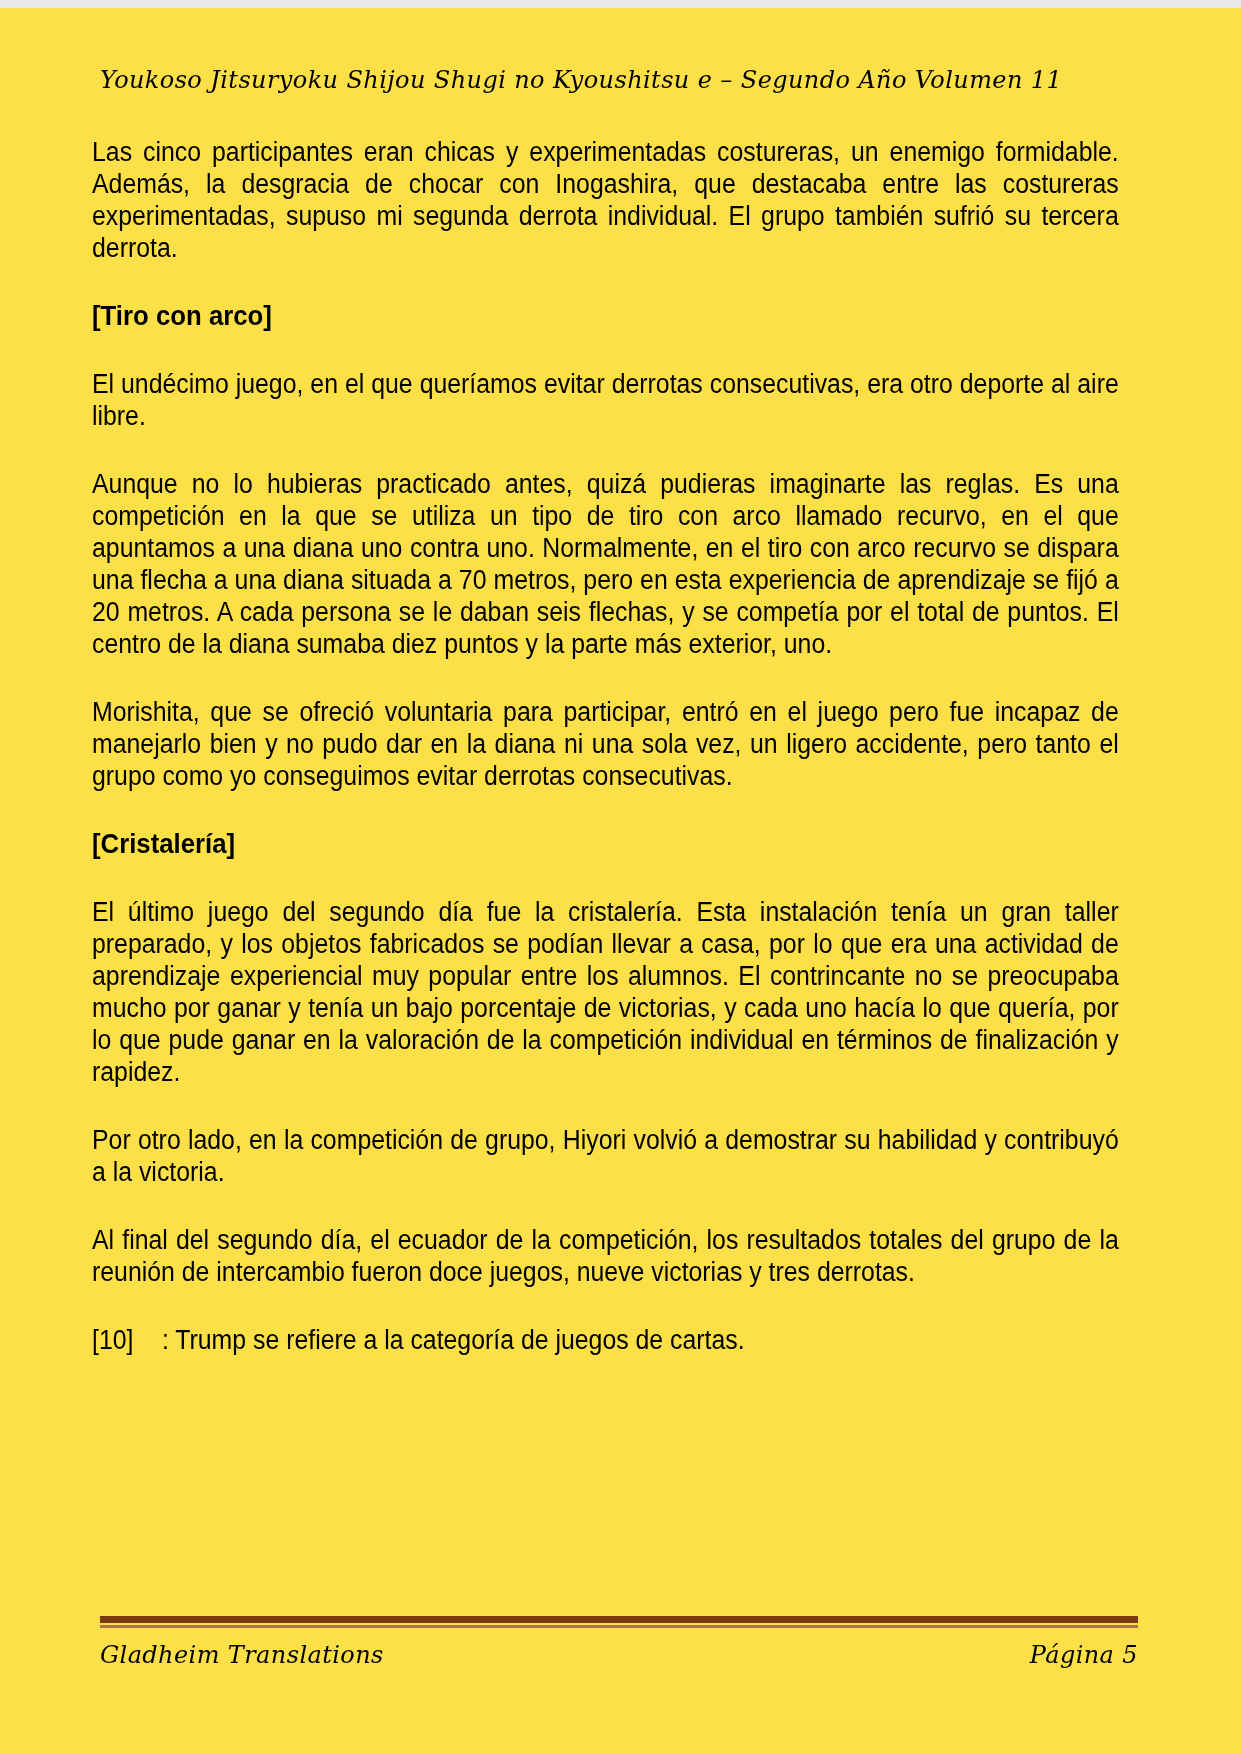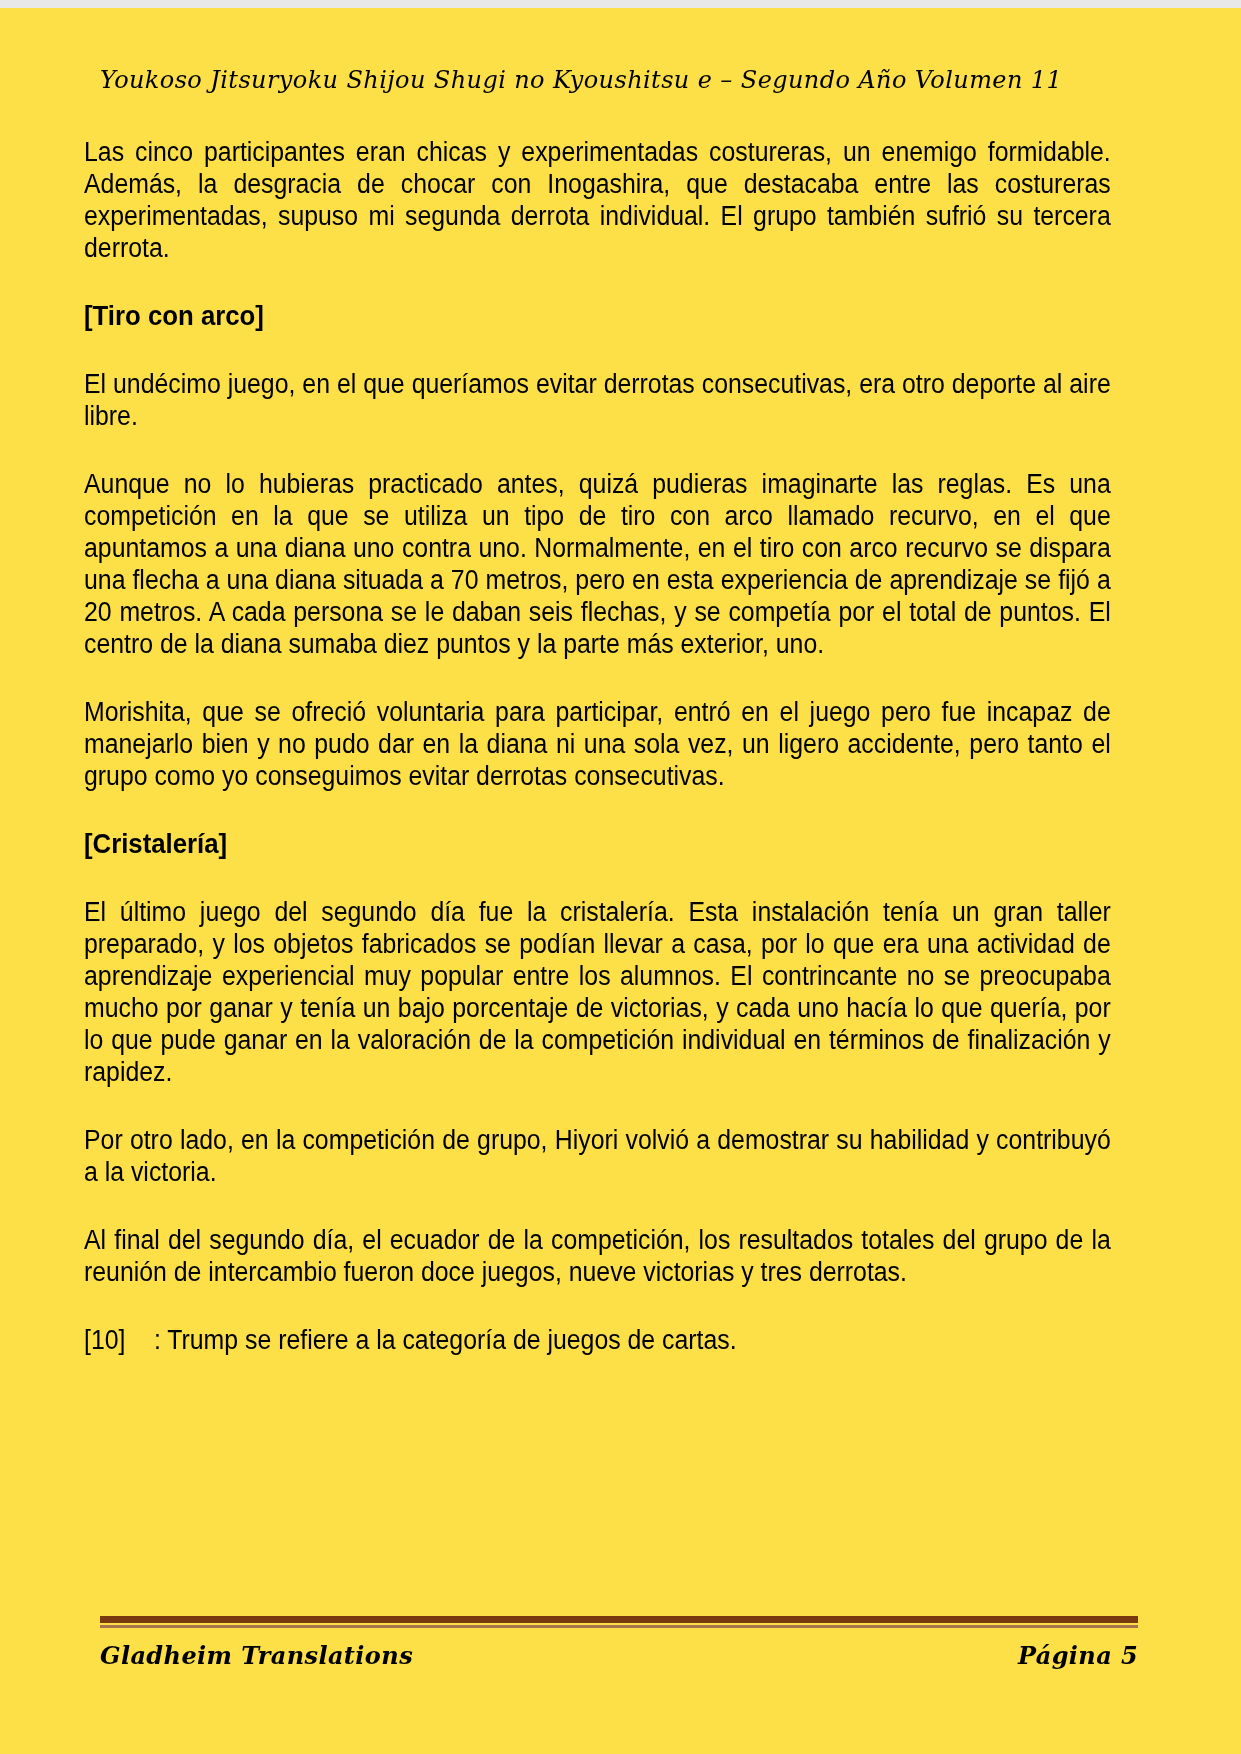--- a/index.html
+++ b/index.html
@@ -23,21 +23,21 @@
     top: 58px;
     width: 1040px;
     font-family: "DejaVu Serif", serif;
     font-style: italic;
     font-size: 24px;
     letter-spacing: 0.4px;
     white-space: nowrap;
   }
   .content {
     position: absolute;
-    left: 84px;
+    left: 92px;
     top: 128px;
     width: 1120px;
   }
   .para, .heading, .footnote {
     width: 1116px;
     transform: scaleX(0.92);
     transform-origin: 0 0;
     font-size: 27px;
     line-height: 32px;
     margin: 0 0 36px 0;
@@ -51,21 +51,20 @@
   }
   .footnote-marker {
     display: inline-block;
     width: 76px;
   }
   .doc-footer {
     position: absolute;
     left: 100px;
     top: 1608px;
     width: 1038px;
-    font-weight: bold;
   }
   .rule-thick {
     height: 7px;
   }
   .rule-thin {
     height: 3px;
     margin-top: 2px;
   }
   .footer-text-row {
     display: flex;

